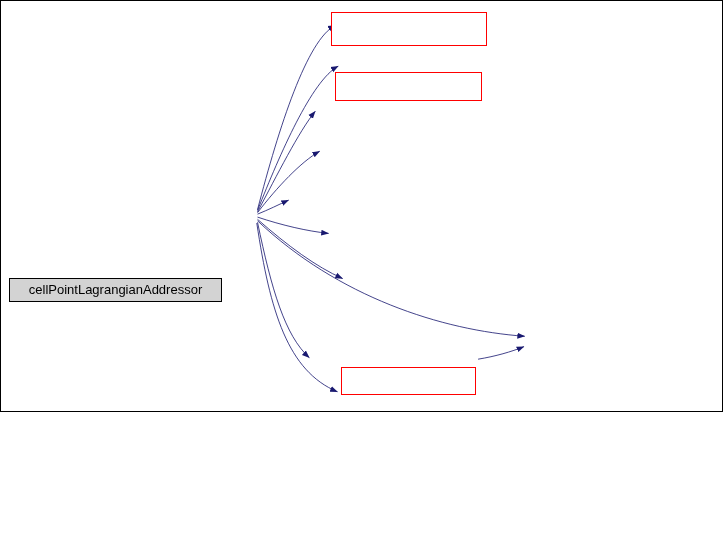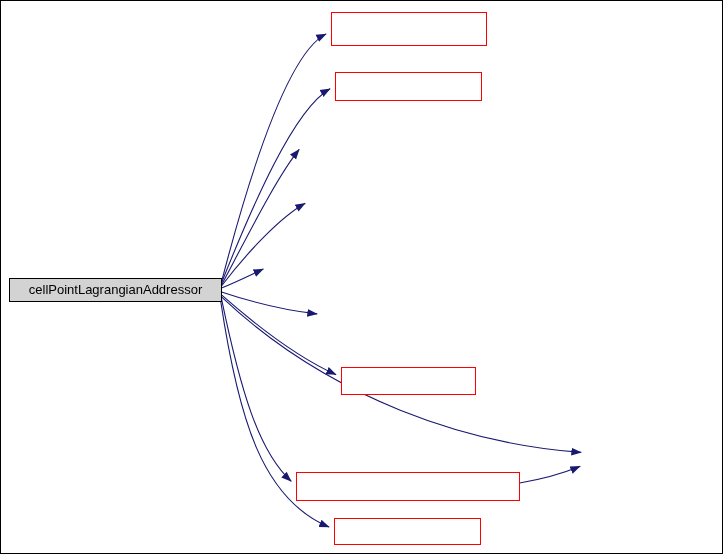--- a/index.html
+++ b/index.html
@@ -3,21 +3,21 @@
 <meta charset="utf-8">
 <style>
   * { margin: 0; padding: 0; box-sizing: border-box; }
   html, body {
     background: #ffffff;
     font-family: "Liberation Sans", sans-serif;
   }
   .frame {
     position: relative;
     width: 723px;
-    height: 554px;
+    height: 412px;
     border: 1px solid var(--frame-color, #000000);
     background: var(--bg-color, #ffffff);
     overflow: hidden;
   }
   .edges {
     position: absolute;
     left: 0; top: 0;
     width: 100%; height: 100%;
     pointer-events: none;
   }

